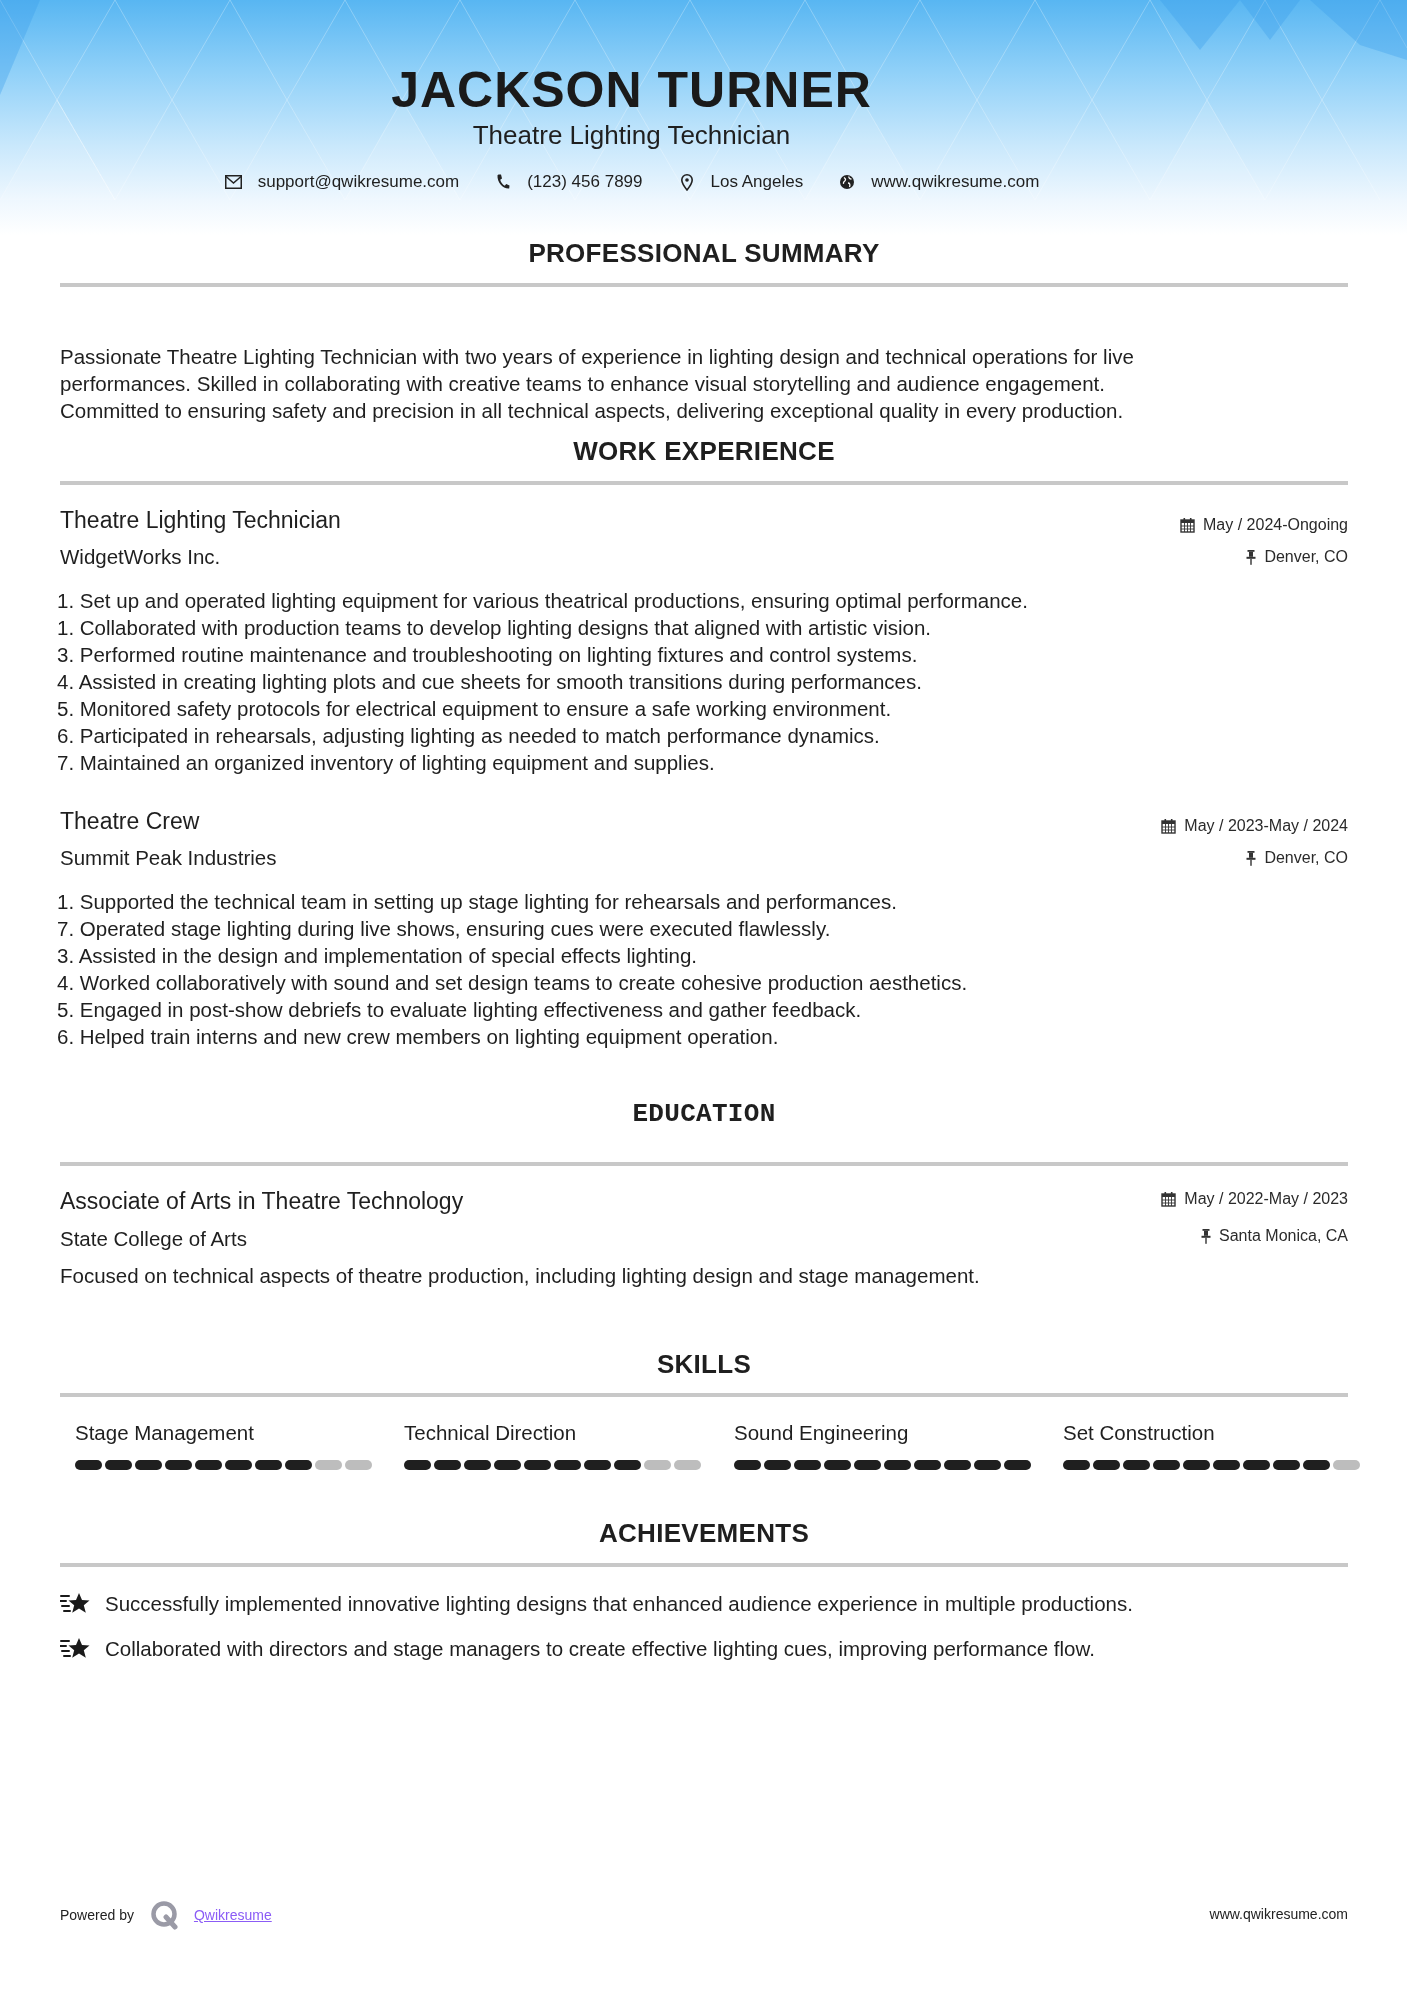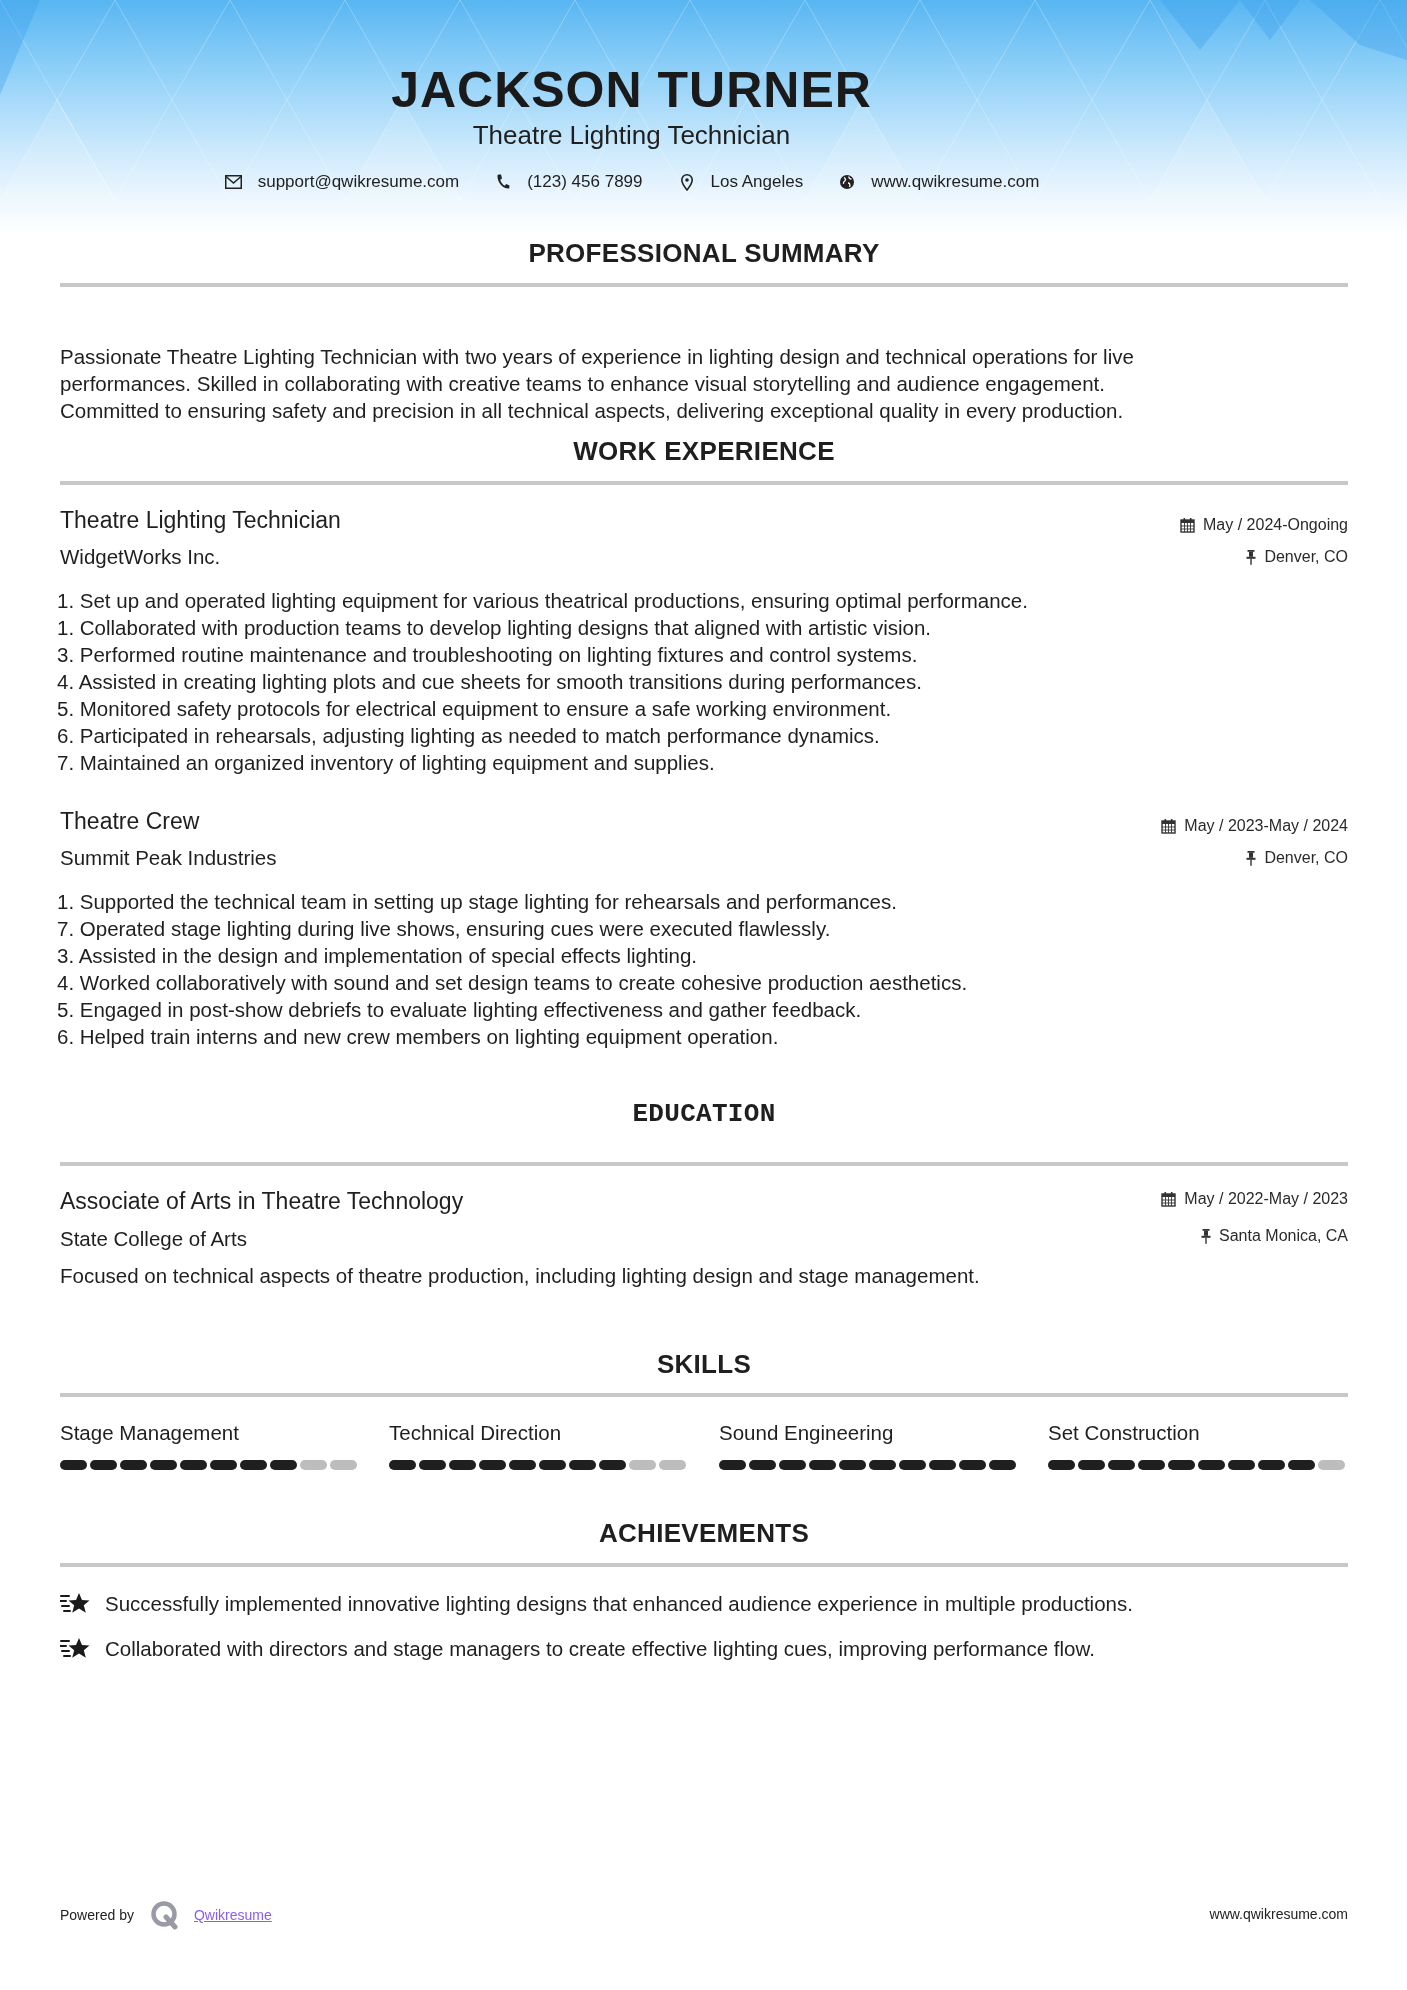--- a/index.html
+++ b/index.html
@@ -57,21 +57,21 @@
     .entry-meta {
       position: absolute; right: 59px; font-size: 16px; color: #2a2a2a;
       display: flex; align-items: center; justify-content: flex-end;
     }
     .entry-meta .ic { display: inline-flex; margin-right: 8px; }
 
     .bullets { position: absolute; left: 57px; width: 1290px; list-style: none; }
     .bullets li { font-size: 20.5px; line-height: 27px; color: #1f1f1f; white-space: nowrap; }
 
     
-    .skill { position: absolute; width: 300px; }
+    .skill { position: absolute; width: 300px; margin-left: 15px; }
     .skill-label { font-size: 20.5px; color: #1f1f1f; line-height: 26px; }
     .skill-bar { display: flex; margin-top: 14px; gap: 3px; }
     .seg { width: 27px; height: 10px; border-radius: 5px; background: #1f1f1f; }
     .seg.off { background: #bdbdbd; }
 
     
     .ach { position: absolute; left: 60px; display: flex; align-items: center; }
     .ach .ic { width: 32px; height: 28px; margin-right: 13px; display: inline-flex; }
     .ach span.txt { font-size: 20.5px; color: #1f1f1f; white-space: nowrap; }
 

